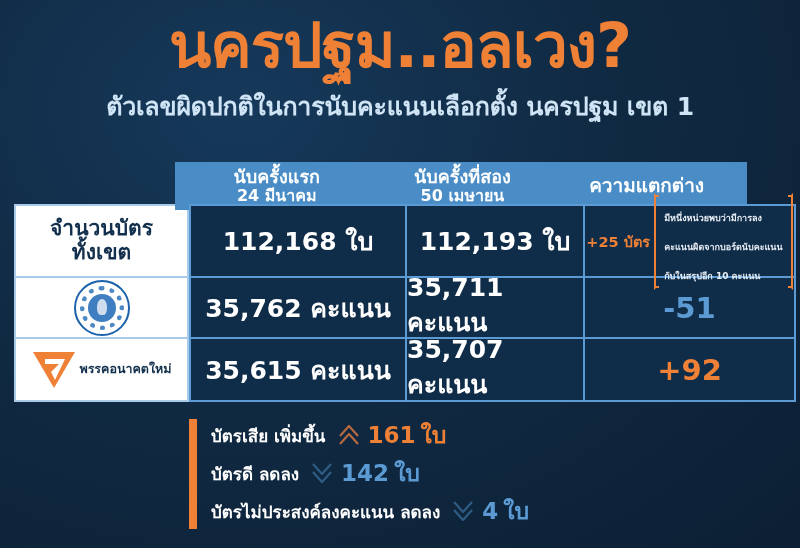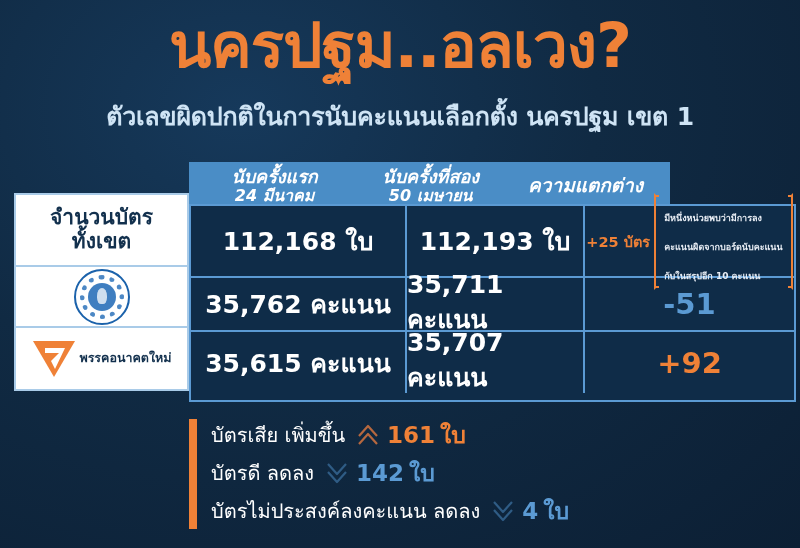--- a/index.html
+++ b/index.html
@@ -30,42 +30,42 @@
   }
   .main-title {
     font-size: 62px;
     line-height: 1.04;
     font-weight: bold;
     color: #ef8137;
     letter-spacing: -1px;
     white-space: nowrap;
   }
   .sub-title {
-    margin-top: 18px;
+    margin-top: 8px;
     font-size: 25px;
     font-weight: bold;
     color: #cfe4f5;
     white-space: nowrap;
     letter-spacing: -0.2px;
   }
 
   
   .table {
     position: absolute;
     left: 14px;
     top: 162px;
     width: 782px;
     height: 240px;
   }
 
   
   .label-col {
     position: absolute;
     left: 0;
-    top: 31px;
+    top: 42px;
     width: 175px;
     height: 198px;
     background: #ffffff;
     border: 2px solid #a9cbe8;
     box-sizing: border-box;
   }
   .label-cell {
     box-sizing: border-box;
     width: 100%;
     display: flex;
@@ -142,27 +142,26 @@
   .ff-name {
     color: #12304d;
     font-size: 12.5px;
     font-weight: bold;
     line-height: 1;
   }
 
   
   .head-row {
     position: absolute;
-    left: 175px;
+    left: 161px;
     top: 0;
-    width: 481px;
+    width: 572px;
     height: 48px;
     background: #4a8dc6;
     display: flex;
-    font-style: italic;
   }
   .head-cell {
     box-sizing: border-box;
     display: flex;
     flex-direction: column;
     align-items: center;
     justify-content: center;
     color: #ffffff;
     font-weight: bold;
     line-height: 1.12;
@@ -183,21 +182,21 @@
     box-sizing: border-box;
     background: #0f2c48;
   }
   .drow {
     display: flex;
     border-bottom: 2px solid #5b9ad3;
     box-sizing: border-box;
   }
   .drow:last-child { border-bottom: none; }
   .drow.r1 { height: 72px; }
-  .drow.r2 { height: 54px; }
+  .drow.r2 { height: 61px; }
   .drow.r3 { height: 61px; border-radius: 21px; }
 
   .dcell {
     box-sizing: border-box;
     display: flex;
     align-items: center;
     justify-content: center;
     border-right: 2px solid #5b9ad3;
     color: #ffffff;
     font-size: 25px;
@@ -278,22 +277,22 @@
     width: 560px;
   }
   .fitem {
     display: flex;
     align-items: center;
     height: 38px;
     white-space: nowrap;
   }
   .flabel {
     color: #ffffff;
-    font-size: 20px;
-    font-weight: normal;
+    font-size: 17px;
+    font-weight: bold;
   }
   .farrow {
     margin: 0 6px 0 10px;
     display: inline-flex;
     align-items: center;
   }
   .fvalue {
     font-size: 23px;
     font-weight: bold;
   }

